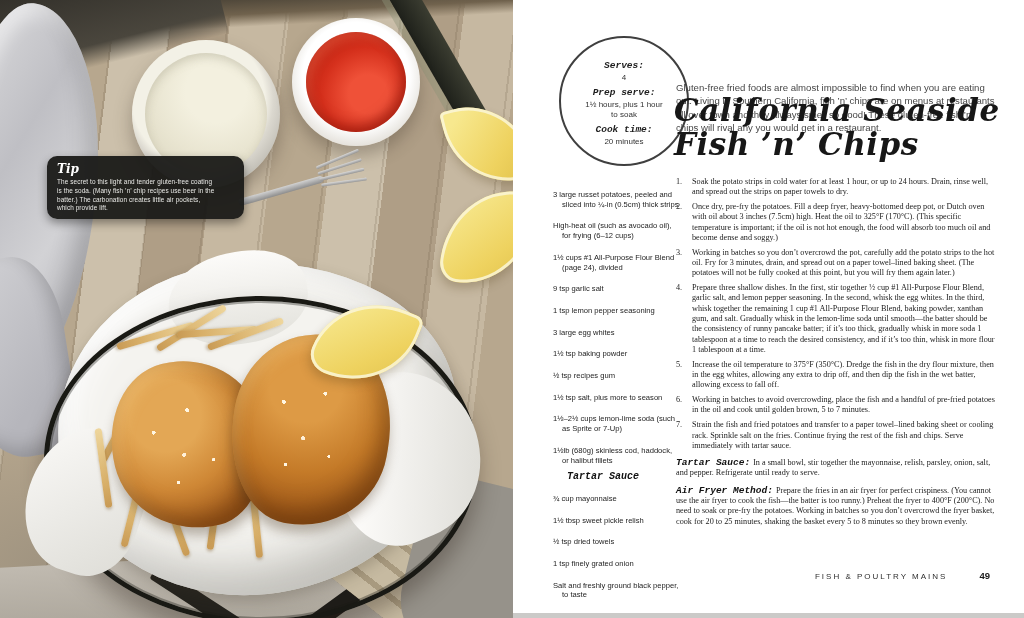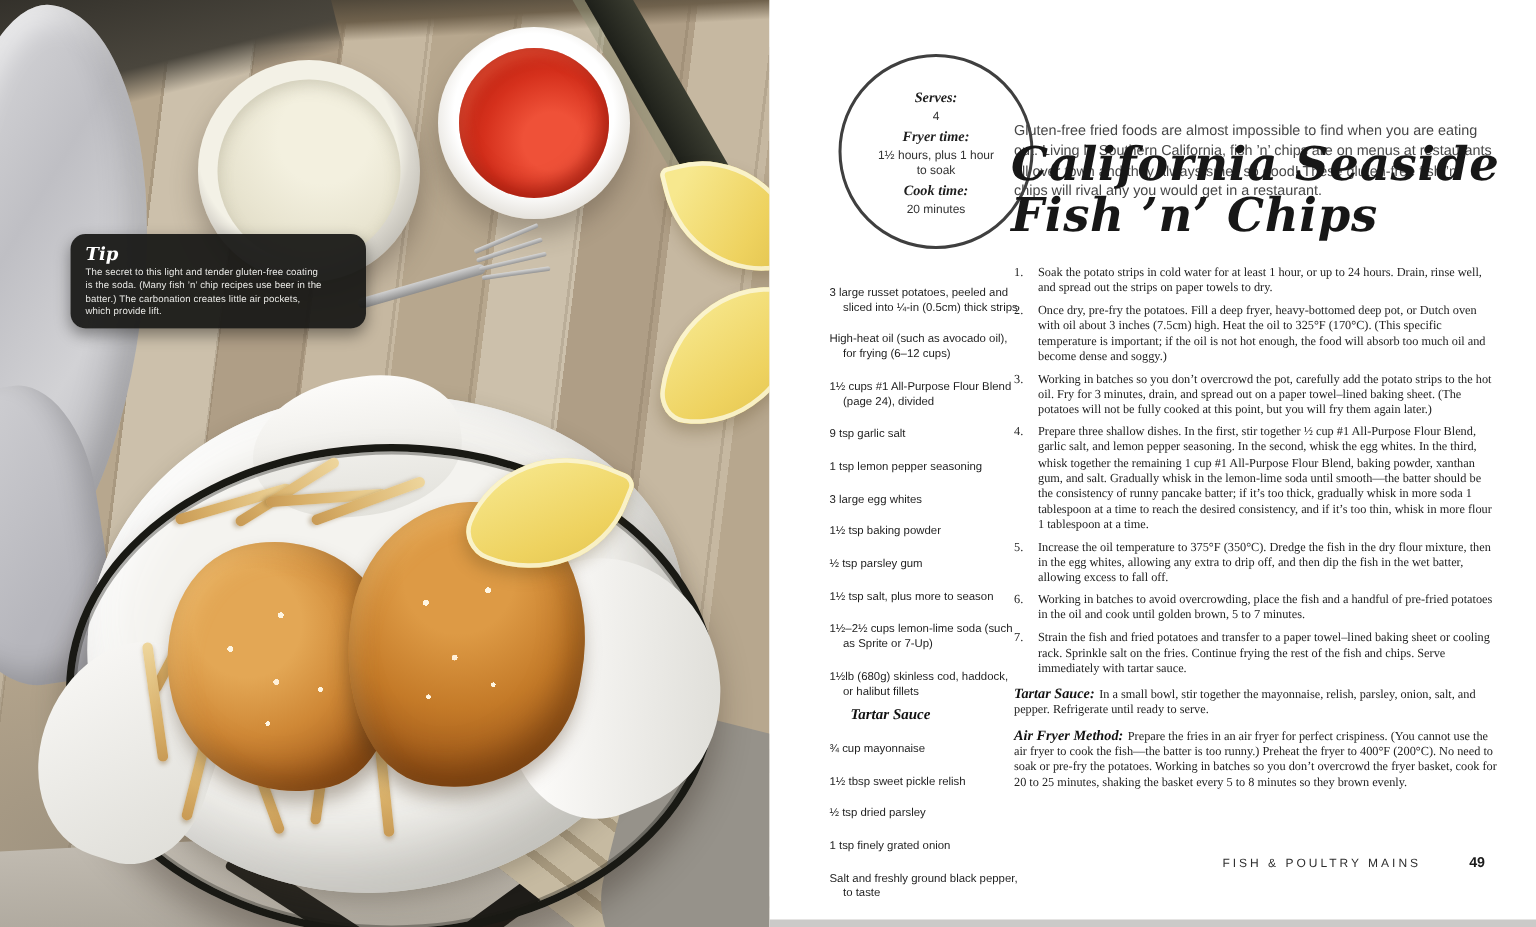--- a/index.html
+++ b/index.html
@@ -106,21 +106,21 @@
   .tip-text{position:relative;margin-top:2px;font-size:6.4px;line-height:8.8px;color:#e9e9e6;letter-spacing:.1px;}
 
   
   .page{position:absolute;left:513px;top:0;width:511px;height:618px;background:#ffffff;color:#2a2a2a;}
   .page *{position:absolute;box-sizing:border-box;}
   .page-edge-bottom{left:0;bottom:0;width:511px;height:5px;background:#cbcac8;}
 
   .badge{left:46px;top:36px;width:130px;height:130px;border:2px solid #3f3f3f;border-radius:50%;
     display:flex;flex-direction:column;align-items:center;justify-content:center;text-align:center;padding:8px;}
   .badge *{position:static;}
-  .script{font-family:Liberation Serif, serif;font-style:italic;font-weight:bold;}
+  .script{font-family:Liberation Mono, monospace;font-style:italic;font-weight:bold;}
   .badge .script{font-size:9.5px;color:#1e1e1e;margin-top:4px;}
   .badge .val{font-size:8px;line-height:10px;color:#333;margin-top:2px;max-width:86px;}
 
   .intro{left:163px;top:37px;width:320px;font-size:9.6px;line-height:13.3px;color:#474747;margin-top:44px;}
   .title{left:161px;top:93px;width:340px;font-family:"DejaVu Serif",serif;font-style:italic;font-weight:bold;
     font-size:31px;line-height:34px;color:#171717;letter-spacing:.5px;}
 
   .ingredients{left:40px;top:178px;width:127px;font-size:7.6px;line-height:9.7px;color:#1d1d1d;}
   .ingredients *{position:static;margin-top:12px;}
   .ing{display:block;padding-left:9px;text-indent:-9px;}
@@ -201,49 +201,49 @@
       </div>
       <div class="tip-text">The secret to this light and tender gluten-free coating is the soda. (Many fish ’n’ chip recipes use beer in the batter.) The carbonation creates little air pockets, which provide lift.</div>
     </div>
   </div>
 
   <div class="page">
 
     <div class="badge">
       <span class="script">Serves:</span>
       <span class="val">4</span>
-      <span class="script">Fryer time:</span>
+      <span class="script">Prep serve:</span>
       <span class="val">1½ hours, plus 1 hour to soak</span>
       <span class="script">Cook time:</span>
       <span class="val">20 minutes</span>
     </div>
 
     <div class="intro">Gluten-free fried foods are almost impossible to find when you are eating out. Living in Southern California, fish ’n’ chips are on menus at restaurants all over town and they always smell so good! These gluten-free fish ’n’ chips will rival any you would get in a restaurant.</div>
 
     <div class="title">
       <span style="position:static;display:block;">California Seaside</span>
       <span style="position:static;display:block;">Fish ’n’ Chips</span>
     </div>
 
     <div class="ingredients">
       <span class="ing">3 large russet potatoes, peeled and sliced into ¼-in (0.5cm) thick strips</span>
       <span class="ing">High-heat oil (such as avocado oil), for frying (6–12 cups)</span>
       <span class="ing">1½ cups #1 All-Purpose Flour Blend (page 24), divided</span>
       <span class="ing">9 tsp garlic salt</span>
       <span class="ing">1 tsp lemon pepper seasoning</span>
       <span class="ing">3 large egg whites</span>
       <span class="ing">1½ tsp baking powder</span>
-      <span class="ing">½ tsp parsley gum</span>
+      <span class="ing">½ tsp recipes gum</span>
       <span class="ing">1½ tsp salt, plus more to season</span>
       <span class="ing">1½–2½ cups lemon-lime soda (such as Sprite or 7-Up)</span>
       <span class="ing">1½lb (680g) skinless cod, haddock, or halibut fillets</span>
       <span class="script tartar-head">Tartar Sauce</span>
       <span class="ing">¾ cup mayonnaise</span>
       <span class="ing">1½ tbsp sweet pickle relish</span>
-      <span class="ing">½ tsp dried parsley</span>
+      <span class="ing">½ tsp dried towels</span>
       <span class="ing">1 tsp finely grated onion</span>
       <span class="ing">Salt and freshly ground black pepper, to taste</span>
     </div>
 
     <div class="method">
       <div class="step">
         <span class="num">1.</span>
         <span class="txt">Soak the potato strips in cold water for at least 1 hour, or up to 24 hours. Drain, rinse well, and spread out the strips on paper towels to dry.</span>
       </div>
       <div class="step">

